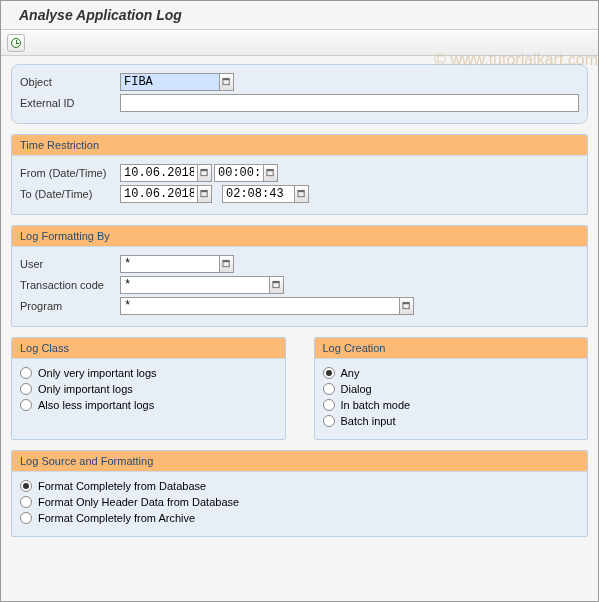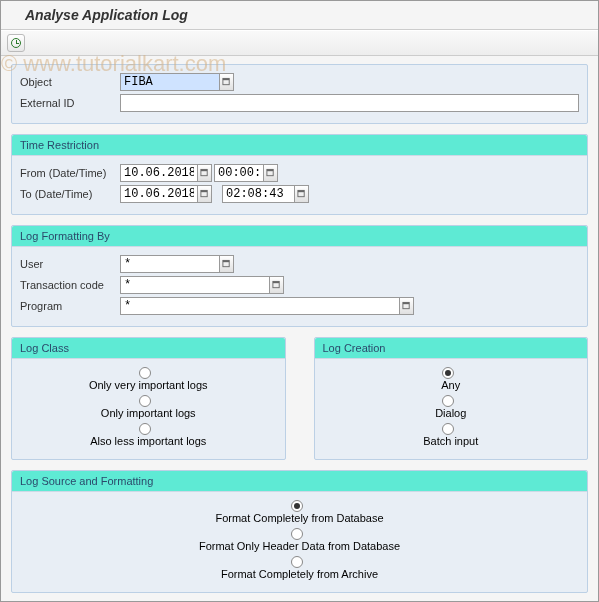--- a/index.html
+++ b/index.html
@@ -7,21 +7,21 @@
       font-family: Arial, sans-serif;
       font-size: 11px;
       background: #f5f5f5;
       width: 599px;
       height: 602px;
       border: 1px solid #999;
       position: relative;
     }
     .title-bar {
       background: #f5f5f5;
-      padding: 6px 24px;
+      padding: 6px 18px;
       border-bottom: 1px solid #ccc;
       font-size: 14px;
       font-weight: bold;
       font-style: italic;
       color: #333;
     }
     .toolbar {
       background: linear-gradient(#f9f9f9, #ededed);
       padding: 3px 6px;
       border-top: 1px solid #fff;
@@ -45,23 +45,23 @@
     }
     .clock-icon::before, .clock-icon::after {
       content: ''; position: absolute; background: #2a7a2a;
     }
     .clock-icon::before { width: 1px; height: 4px; left: 4px; top: 1px; }
     .clock-icon::after  { width: 3px; height: 1px; left: 4px; top: 4px; }
 
     .watermark {
       position: absolute;
       top: 50px; left: 0; right: 0;
-      text-align: left;
+      text-align: right;
       color: rgba(212,175,130,0.55);
-      font-size: 22px;
+      font-size: 16px;
       pointer-events: none;
       z-index: 50;
     }
 
     .content { padding: 8px 10px 10px 10px; }
 
     .row { display: flex; align-items: center; margin-bottom: 3px; }
     .lbl { width: 100px; color: #333; }
 
     .group {
@@ -96,51 +96,50 @@
     }
     .f4 svg { width: 9px; height: 10px; }
 
     .two-col { display: flex; gap: 28px; }
     .two-col .group { flex: 1; margin-bottom: 10px; }
 
     .radio-row {
       display: flex; align-items: center;
       margin: 4px 0;
       cursor: pointer;
-      flex-direction: column;
     }
     .radio {
       width: 12px; height: 12px;
       border: 1px solid #888;
       border-radius: 50%;
       background: #fff;
       margin-right: 6px;
       display: inline-flex;
       align-items: center; justify-content: center;
     }
     .radio.checked::after {
       content: '';
       width: 6px; height: 6px;
       background: #333;
       border-radius: 50%;
     }
 
     .plain-block {
       background: #e8eef5;
       border: 1px solid #bcd0e5;
-      border-radius: 2px;
+      border-radius: 8px;
       padding: 8px;
       margin-bottom: 10px;
     }
 
     .sec-header {
       border-bottom: 1px solid #cdd9e6;
       margin: -6px -8px 8px -8px;
       padding: 4px 8px;
-      background: #5eead4;
+      background: #fdba74;
       border-top-left-radius: 2px;
       border-top-right-radius: 2px;
       color: #2b4a6b;
     }
   </style>
 </head>
 <body>
 
 <div class="title-bar">Analyse Application Log</div>
 
@@ -261,20 +260,24 @@
     </div>
     <div class="group">
       <div class="sec-header">Log Creation</div>
       <div class="radio-row">
           <span class="radio checked"></span>
           <span>Any</span>
         </div>
       <div class="radio-row">
           <span class="radio"></span>
           <span>Dialog</span>
+        </div>
+      <div class="radio-row">
+          <span class="radio"></span>
+          <span>In batch mode</span>
         </div>
       <div class="radio-row">
           <span class="radio"></span>
           <span>Batch input</span>
         </div>
     </div>
   </div>
 
   <div class="group">
     <div class="sec-header">Log Source and Formatting</div>

